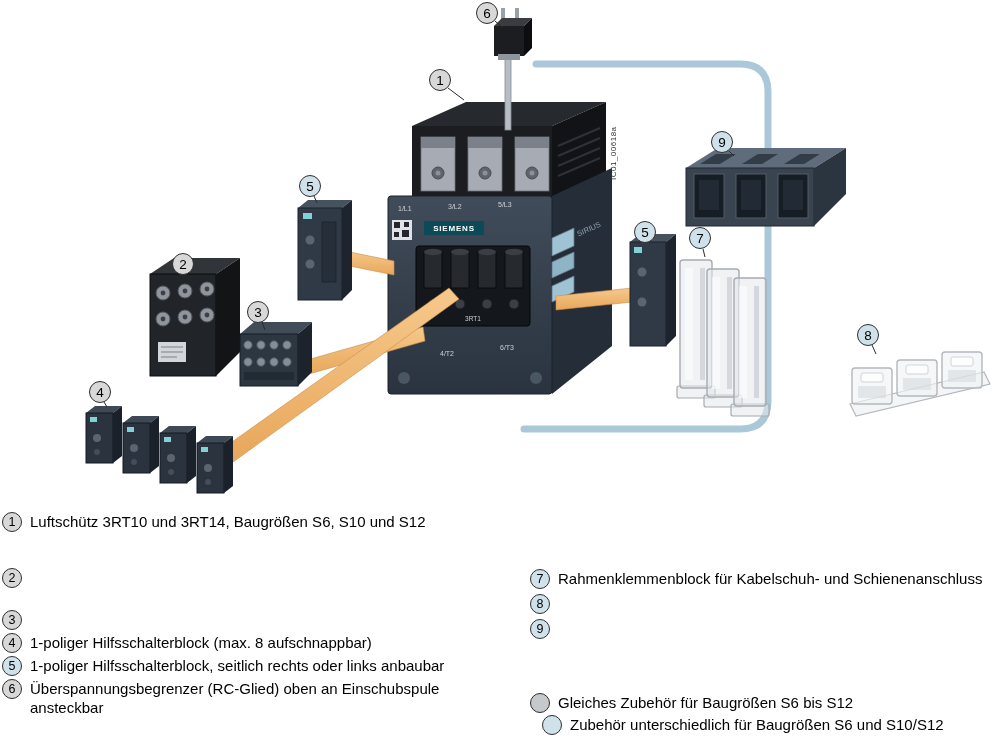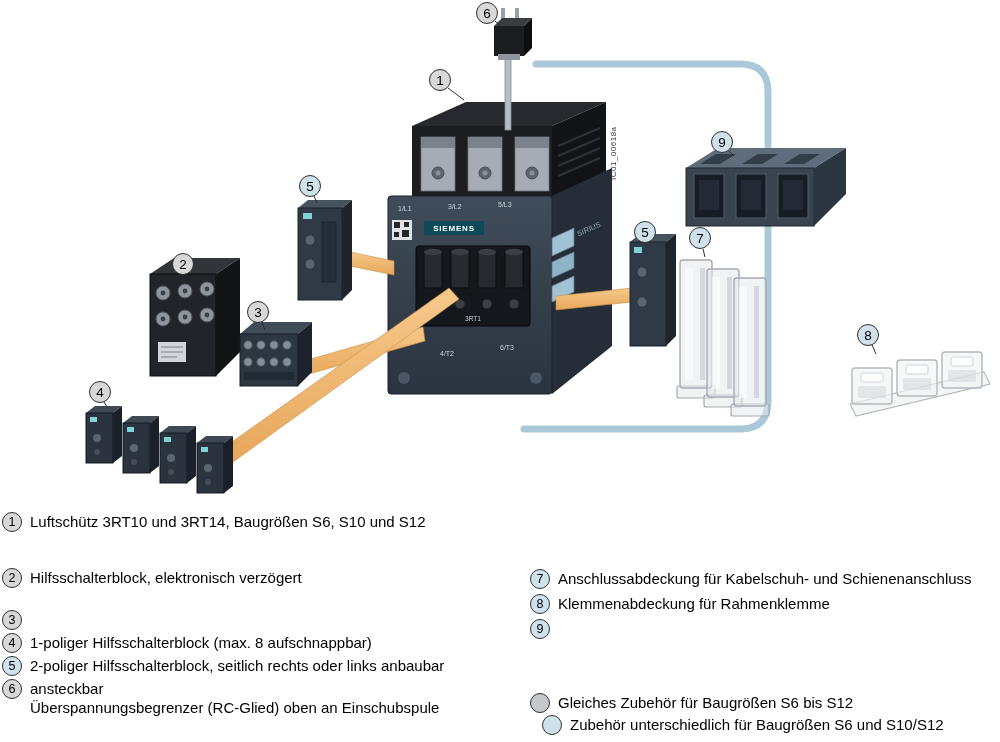--- a/index.html
+++ b/index.html
@@ -292,62 +292,58 @@
   <div class="lg-row" style="left:2px;top:512px">
     <span class="badge sm gray">1</span>
     <div class="lg-text">
       <div>Luftschütz 3RT10 und 3RT14, Baugrößen S6, S10 und S12</div>
     </div>
   </div>
 
   <div class="lg-row" style="left:2px;top:568px">
     <span class="badge sm gray">2</span>
     <div class="lg-text">
-      <div>Hilfsschalterblock, elektronisch verzögert</div>
     </div>
   </div>
 
   <div class="lg-row" style="left:2px;top:610px">
     <span class="badge sm gray">3</span>
   </div>
 
   <div class="lg-row" style="left:2px;top:633px">
     <span class="badge sm gray">4</span>
     <div class="lg-text">
       <div>1-poliger Hilfsschalterblock (max. 8 aufschnappbar)</div>
     </div>
   </div>
 
   <div class="lg-row" style="left:2px;top:656px">
     <span class="badge sm blue">5</span>
     <div class="lg-text">
-      <div>2-poliger Hilfsschalterblock, seitlich rechts oder links anbaubar</div>
+      <div>1-poliger Hilfsschalterblock, seitlich rechts oder links anbaubar</div>
     </div>
   </div>
 
   <div class="lg-row" style="left:2px;top:679px">
     <span class="badge sm gray">6</span>
     <div class="lg-text">
+      <div>Überspannungsbegrenzer (RC-Glied) oben an Einschubspule</div>
       <div>ansteckbar</div>
-      <div>Überspannungsbegrenzer (RC-Glied) oben an Einschubspule</div>
     </div>
   </div>
 
   <div class="lg-row" style="left:530px;top:569px">
     <span class="badge sm blue">7</span>
     <div class="lg-text">
-      <div>Anschlussabdeckung für Kabelschuh- und Schienenanschluss</div>
+      <div>Rahmenklemmenblock für Kabelschuh- und Schienenanschluss</div>
     </div>
   </div>
 
   <div class="lg-row" style="left:530px;top:594px">
     <span class="badge sm blue">8</span>
-    <div class="lg-text">
-      <div>Klemmenabdeckung für Rahmenklemme</div>
-    </div>
   </div>
 
   <div class="lg-row" style="left:530px;top:619px">
     <span class="badge sm blue">9</span>
   </div>
 
   <div class="lg-row" style="left:530px;top:693px">
     <span class="badge sm key-gray"></span>
     <div class="lg-text">
       <div>Gleiches Zubehör für Baugrößen S6 bis S12</div>

